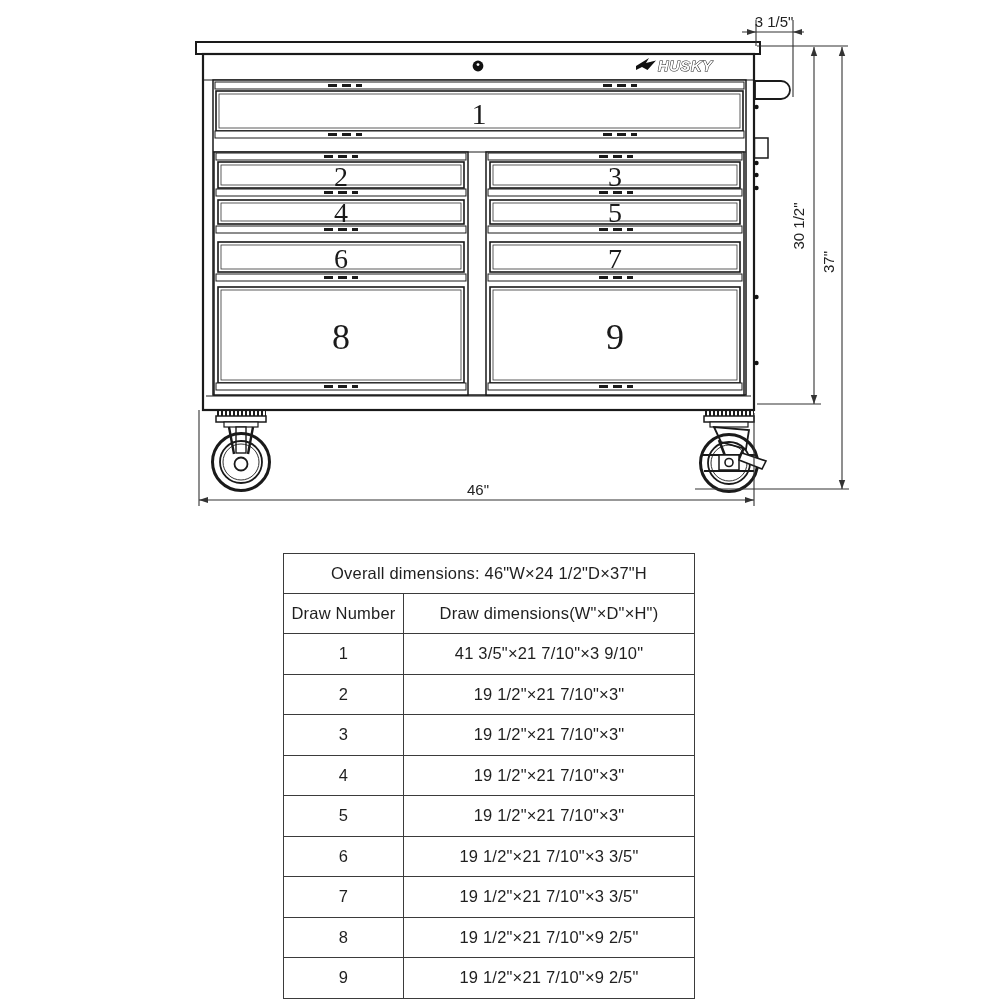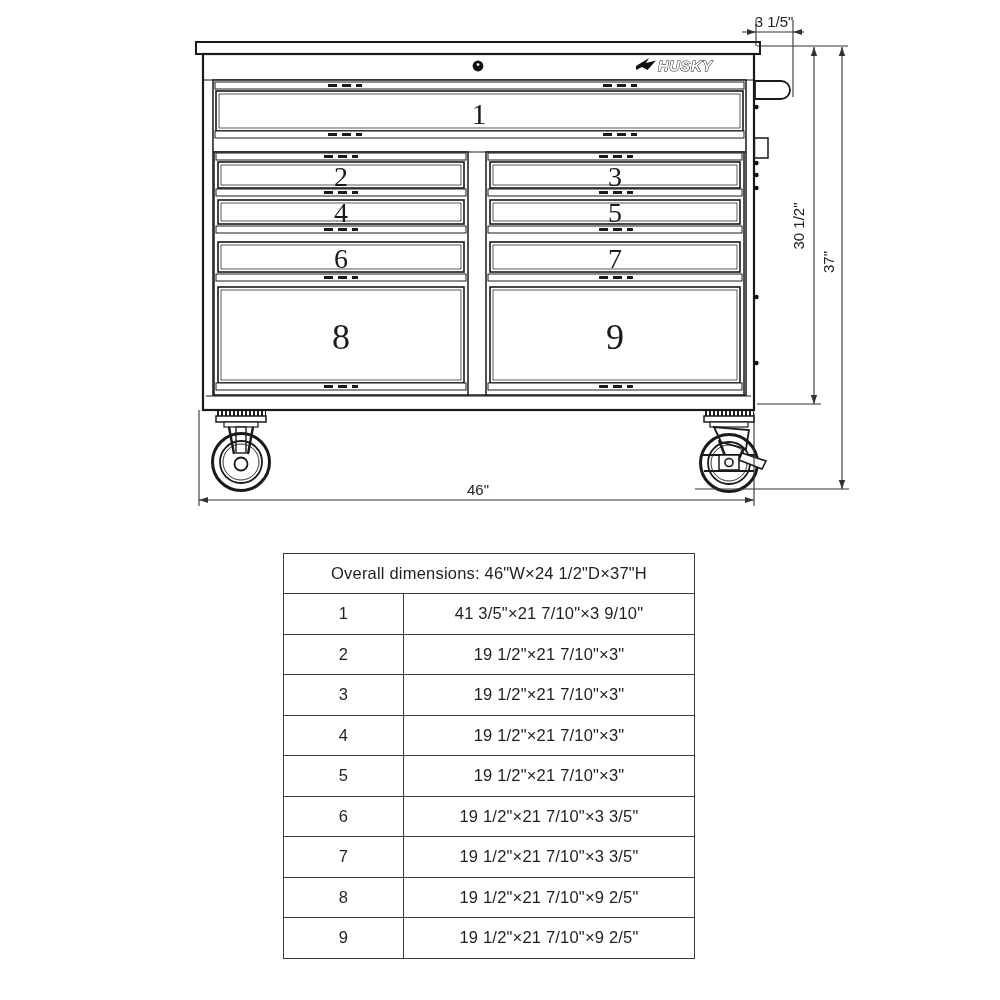--- a/index.html
+++ b/index.html
@@ -201,20 +201,24 @@
   <table id="spec-table">
     <colgroup>
         <col class="c1">
         <col class="c2">
       </colgroup>
     <tbody>
         <tr>
       <td class="hdr" colspan="2">Overall dimensions: 46"W×24 1/2"D×37"H</td>
     </tr>
     <tr>
+      <td class="hdr">Draw Number</td>
+      <td class="hdr">Draw dimensions(W"×D"×H")</td>
+    </tr>
+    <tr>
       <td>1</td>
       <td>41 3/5"×21 7/10"×3 9/10"</td>
     </tr>
     <tr>
       <td>2</td>
       <td>19 1/2"×21 7/10"×3"</td>
     </tr>
     <tr>
       <td>3</td>
       <td>19 1/2"×21 7/10"×3"</td>

